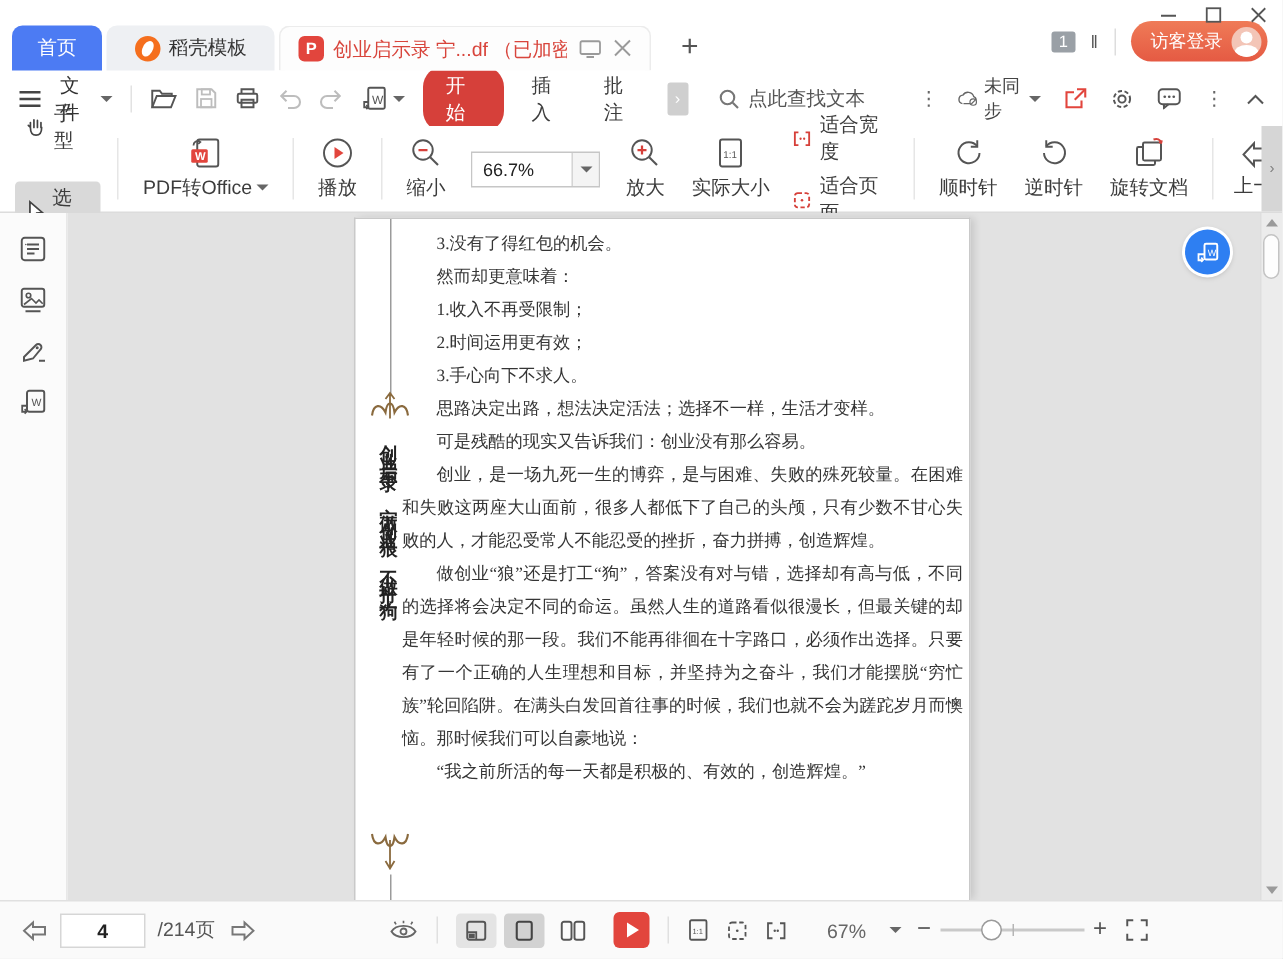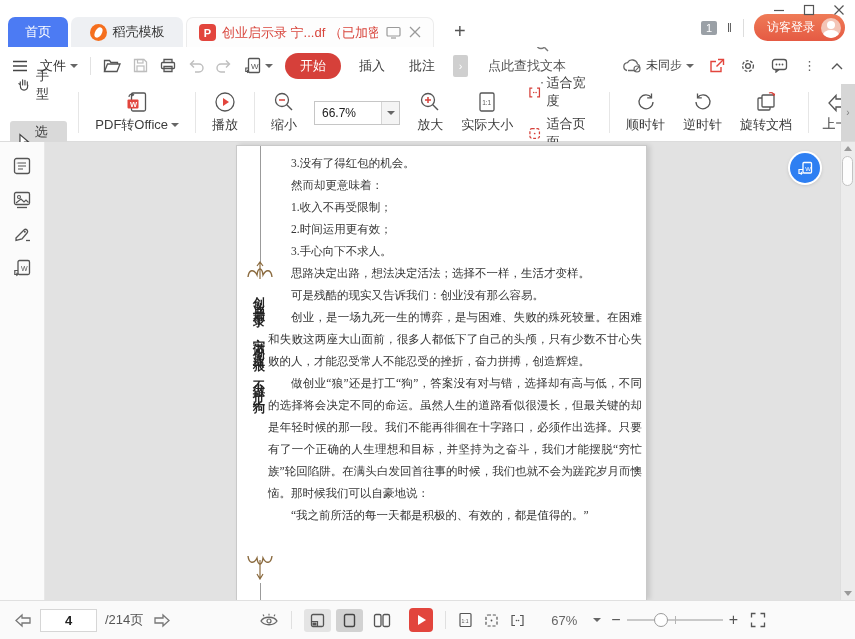--- a/index.html
+++ b/index.html
@@ -34,21 +34,21 @@
   
   .menubar { height:37px; display:flex; align-items:center; padding:0 12px; gap:12px; background:#fff; flex:none; }
   .mitem { display:flex; align-items:center; gap:4px; color:#333; }
   .vsep { width:1px; height:18px; background:#e2e2e2; }
   .caret { width:0; height:0; border-left:4px solid transparent; border-right:4px solid transparent; border-top:4px solid #666; display:inline-block; }
   .mb-ico { display:inline-flex; align-items:center; justify-content:center; }
   .disabled svg { opacity:.38; }
   .startpill { background:#d6403a; color:#fff; border-radius:14px; padding:4px 15px; font-size:13px; }
   .ribbontab { padding:4px 6px; }
   .chev-badge { width:15px; height:22px; background:#cfcfcf; color:#fff; display:flex; align-items:center; justify-content:center; font-size:11px; border-radius:2px; }
-  .searchbox { display:flex; align-items:center; gap:6px; margin-left:8px;flex-direction:column; }
+  .searchbox { display:flex; align-items:center; gap:6px; margin-left:8px; }
   .searchbox input { border:none; outline:none; width:108px; font-size:13px; color:#555; background:transparent; }
   .searchbox input::placeholder { color:#555; opacity:1; }
   .vdots { color:#666; font-size:13px; }
   .menu-right { margin-left:auto; display:flex; align-items:center; gap:15px; }
   .synctext { font-size:12px; color:#444; }
 
   
   .ribbon { height:58px; border-bottom:1px solid #dcdcdc; display:flex; align-items:stretch; padding:0 6px; position:relative; background:#fff; flex:none; }
   .rsep { width:1px; background:#e6e6e6; margin:8px 7px; }
   .rgroup-stack { display:flex; flex-direction:column; justify-content:center; gap:16px; padding:0 4px; }
@@ -429,21 +429,21 @@
         <div class="bodytext">
           <p>3.没有了得红包的机会。</p>
           <p>然而却更意味着：</p>
           <p>1.收入不再受限制；</p>
           <p>2.时间运用更有效；</p>
           <p>3.手心向下不求人。</p>
           <p>思路决定出路，想法决定活法；选择不一样，生活才变样。</p>
           <p>可是残酷的现实又告诉我们：创业没有那么容易。</p>
           <p>创业，是一场九死一生的博弈，是与困难、失败的殊死较量。在困难和失败这两座大山面前，很多人都低下了自己的头颅，只有少数不甘心失败的人，才能忍受常人不能忍受的挫折，奋力拼搏，创造辉煌。</p>
           <p>做创业“狼”还是打工“狗”，答案没有对与错，选择却有高与低，不同的选择将会决定不同的命运。虽然人生的道路看似很漫长，但最关键的却是年轻时候的那一段。我们不能再徘徊在十字路口，必须作出选择。只要有了一个正确的人生理想和目标，并坚持为之奋斗，我们才能摆脱“穷忙族”轮回陷阱。在满头白发回首往事的时候，我们也就不会为蹉跎岁月而懊恼。那时候我们可以自豪地说：</p>
-          <p>“我之前所活的每一天都是积极的、有效的，都是值得的。”</p>
+          <p>“我之前所活的每一天都是积极的、有效的，创造辉煌。”</p>
         </div>
       </div>
 
       <div class="floatbtn">
         <svg width="16" height="15" viewBox="0 0 16 15">
             <rect x="6" y="1.5" width="8.5" height="10.5" rx="1" fill="none" stroke="#fff" stroke-width="1.3"></rect>
             <text x="8.2" y="9.5" font-size="6" fill="#fff" font-family="sans-serif">W</text>
             <path d="M6 8.5 H2 V12.5 H5" fill="none" stroke="#fff" stroke-width="1.2"></path>
             <path d="M3.8 10.8 L5.2 12.2 L3.8 13.6" fill="none" stroke="#fff" stroke-width="1.1"></path>
           </svg>

